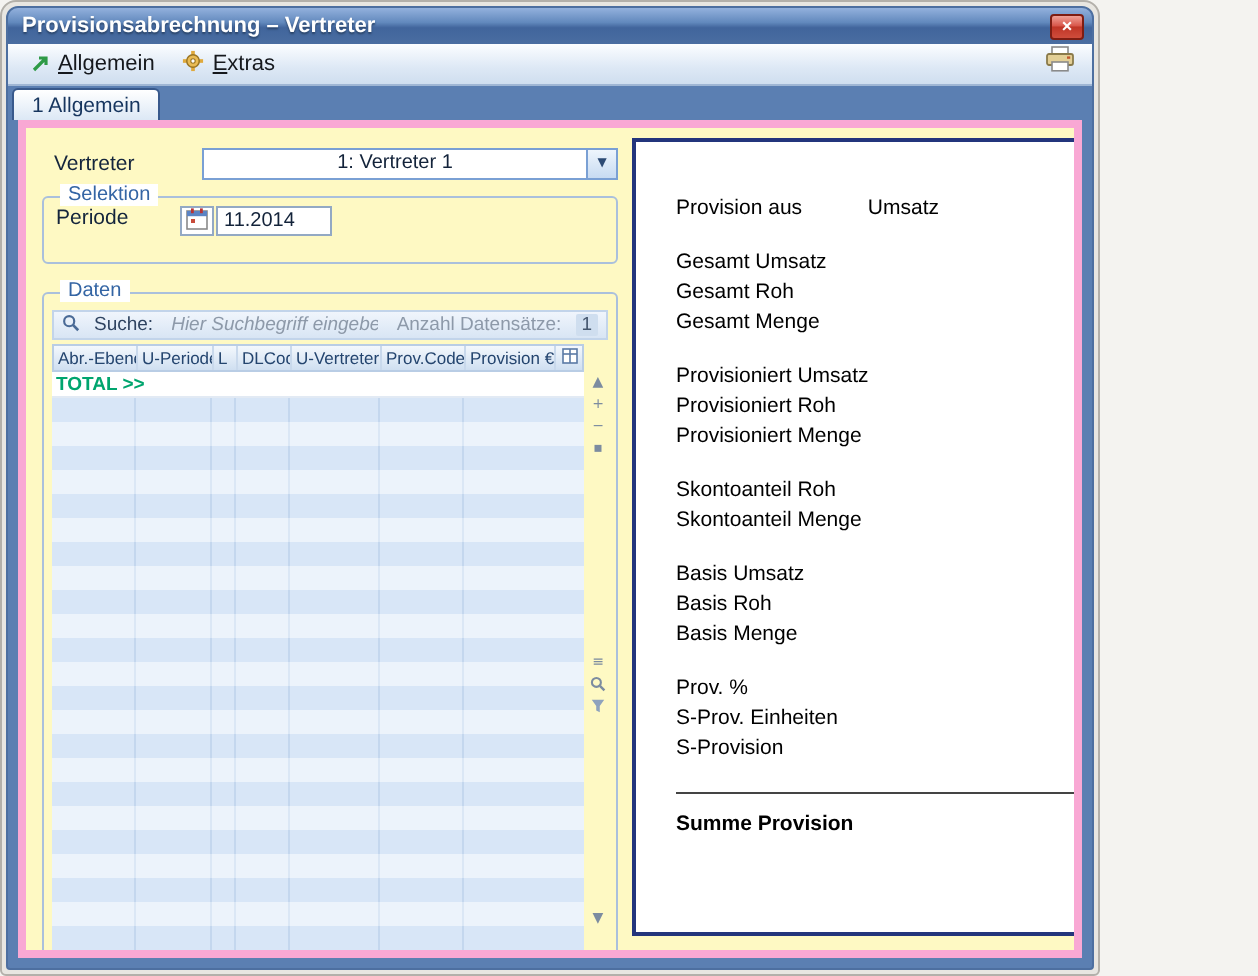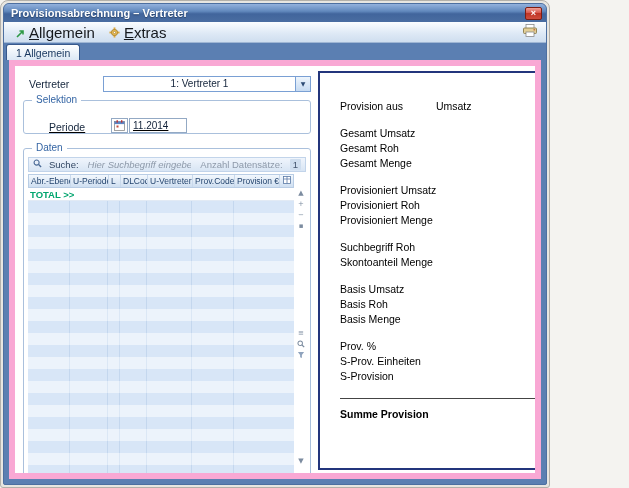--- a/index.html
+++ b/index.html
@@ -9,43 +9,43 @@
   
   .titlebar{height:18px;flex:0 0 18px;display:flex;align-items:center;padding:0 4px 0 7px;
     background:linear-gradient(#93b1dd 0%,#6289bd 40%,#41659c 55%,#4a6da1 100%);}
   .title{color:#fff;font-size:11px;font-weight:bold;text-shadow:0 1px 1px #2a4468;white-space:nowrap;}
   .closebtn{margin-left:auto;width:17px;height:13px;border:1px solid #7e1d12;border-radius:2px;
     background:linear-gradient(#f0a096,#d8564a 45%,#bf3526 50%,#cf4d3c 100%);
     color:#fff;font-size:9px;font-weight:bold;line-height:11px;text-align:center;cursor:default;}
   
   .toolbar{height:21px;flex:0 0 21px;display:flex;align-items:center;gap:2px;padding:0 5px;
     background:linear-gradient(#fbfdff,#dde8f5 60%,#cfdeef);border-bottom:1px solid #9fb6d4;}
-  .tbtn{display:flex;align-items:center;gap:4px;padding:2px 6px;font-size:15px;color:#15181d;border-radius:2px;}
+  .tbtn{display:flex;align-items:center;gap:4px;padding:2px 6px;font-size:11px;color:#15181d;border-radius:2px;}
   .tbtn u{text-decoration:underline;}
   .tbtn-icon{margin-left:auto;display:flex;align-items:center;padding:1px 3px;border-radius:2px;}
   
   .tabband{height:17px;flex:0 0 17px;display:flex;align-items:flex-end;padding:0 0 0 2px;}
   .tab{padding:2px 9px 1px;font-size:10.5px;color:#16355e;background:linear-gradient(#ffffff,#dce8f5);
     border:1px solid #38598c;border-bottom:none;border-radius:3px 3px 0 0;}
   
-  .content{flex:1;margin:0 5px 5px;background:#ffffff;border:6px solid #f9a8d4;position:relative;overflow:hidden;}
+  .content{flex:1;margin:0 5px 5px;background:#fef9c3;border:4px solid #f9a8d4;position:relative;overflow:hidden;}
   
   .leftcol{position:absolute;left:8px;top:6px;width:288px;}
   .vrow{display:flex;align-items:center;height:17px;margin:3px 0 8px 6px;}
   .flabel{font-size:10.5px;color:#14253c;}
   .vrow .flabel{width:74px;flex:0 0 74px;}
   .combo{flex:1;height:16px;border:1px solid #7aa0d4;background:#fff;display:flex;align-items:stretch;}
   .combo-text{flex:1;font-size:10px;color:#13233a;text-align:center;line-height:14px;overflow:hidden;}
   .combo-btn{width:15px;flex:0 0 15px;border-left:1px solid #7aa0d4;background:linear-gradient(#eef5fc,#c7dbf2);
     display:flex;align-items:center;justify-content:center;}
   .combo-btn span{font-family:"DejaVu Sans",sans-serif;font-size:6px;color:#2c4a74;}
   .fieldset{position:relative;border:1px solid #aac0dc;border-radius:3px;width:100%;}
   .legend{position:absolute;top:-7px;left:8px;background:#fff;padding:0 4px;font-size:10px;color:#3465a4;}
-  .fs-sel{height:34px;margin-bottom:14px;padding-left:19px;}
-  .selrow{display:flex;align-items:flex-end;height:100%;padding:4px 6px 0 6px;text-decoration:underline;}
+  .fs-sel{height:34px;margin-bottom:14px;}
+  .selrow{display:flex;align-items:flex-start;height:100%;padding:4px 6px 0 6px;}
   .selrow .flabel{width:62px;flex:0 0 62px;}
   .calbtn{width:17px;height:15px;border:1px solid #93a9c4;background:#fff;display:flex;align-items:center;justify-content:center;margin-right:1px;}
   .dateinput{width:58px;height:15px;border:1px solid #93a9c4;font-size:10px;color:#13233a;padding:0 3px;font-family:"Liberation Sans",sans-serif;}
   .fs-daten{height:338px;}
   .searchbar{margin:8px 4px 0;height:15px;display:flex;align-items:center;gap:7px;padding:0 4px;
     background:linear-gradient(#f0f5fc,#d8e5f4);border:1px solid #c2d4ea;font-size:9.5px;}
   .search-lab{color:#2f4461;}
   .search-input{flex:1;border:none;background:transparent;font-size:9.5px;font-style:italic;color:#55606e;outline:none;min-width:10px;font-family:"Liberation Sans",sans-serif;}
   .search-input::placeholder{color:#8d99a9;font-style:italic;}
   .count-lab{color:#8d99a9;white-space:nowrap;}
@@ -448,21 +448,21 @@
           <div class="srow"><span class="slabel">Gesamt Menge</span></div>
         </div>
 
         <div class="sgroup">
           <div class="srow"><span class="slabel">Provisioniert Umsatz</span></div>
           <div class="srow"><span class="slabel">Provisioniert Roh</span></div>
           <div class="srow"><span class="slabel">Provisioniert Menge</span></div>
         </div>
 
         <div class="sgroup">
-          <div class="srow"><span class="slabel">Suchbegriff Roh</span></div>
+          <div class="srow"><span class="slabel">Skontoanteil Roh</span></div>
           <div class="srow"><span class="slabel">Skontoanteil Menge</span></div>
         </div>
 
         <div class="sgroup">
           <div class="srow"><span class="slabel">Basis Umsatz</span></div>
           <div class="srow"><span class="slabel">Basis Roh</span></div>
           <div class="srow"><span class="slabel">Basis Menge</span></div>
         </div>
 
         <div class="sgroup">

